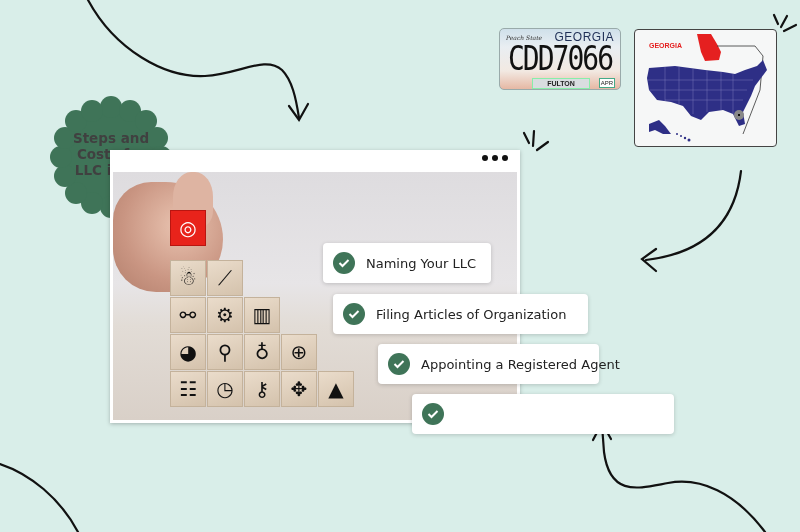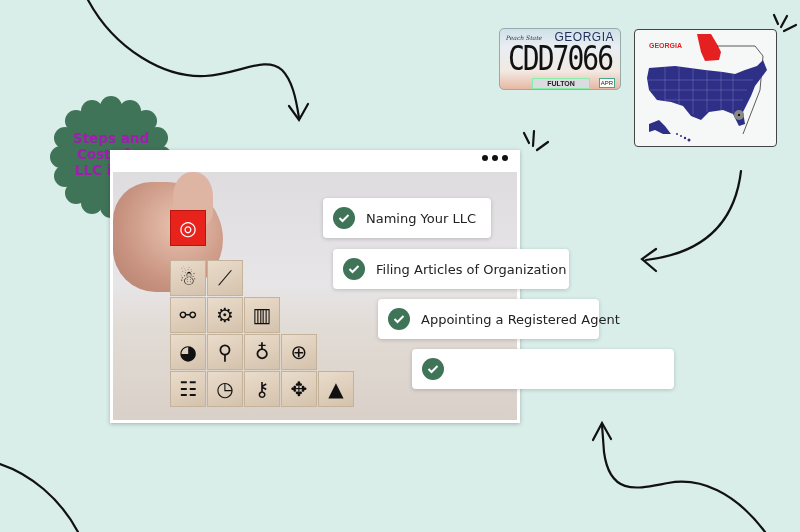--- a/index.html
+++ b/index.html
@@ -20,26 +20,26 @@
     background: radial-gradient(ellipse at 60% 40%, #e9c3b0 0%, #c99582 60%, #b27f6c 100%); }
   .finger { left:60px; top:0; width:40px; height:55px; border-radius:45% 45% 30% 30%; background:#deb4a2; }
 
   
   .cube { width:36px; height:36px; background:linear-gradient(160deg,#eadccb,#d4c2ac); border:1px solid #c4b29b;
     display:flex; align-items:center; justify-content:center; font-size:20px; color:#111; box-sizing:border-box; }
   .cube.red { background:#e8231b; border-color:#b91510; color:#fff; }
 
   
   .badge { left:50px; top:96px; width:122px; height:122px; }
-  .badge .text { position:absolute; left:0; top:34px; width:122px; text-align:center; color:#a21caf;
+  .badge .text { position:absolute; left:0; top:34px; width:122px; text-align:center; color:#404040;
     font-family:"DejaVu Sans", sans-serif; font-weight:bold; font-size:13.5px; line-height:16px; }
 
   
   .step { height:40px; background:#fff; border-radius:4px; box-shadow:0 1px 4px rgba(0,0,0,.18);
-    display:flex; align-items:center; padding:0 14px 0 10px; box-sizing:border-box; }
+    display:flex; align-items:center; padding:0 14px 0 10px; box-sizing:border-box;margin-top:45px; }
   .step .check { width:22px; height:22px; border-radius:50%; background:#3f7458; display:flex; align-items:center; justify-content:center; margin-right:11px; flex:none; }
   .step .label { font-family:"DejaVu Sans", sans-serif; font-size:13px; color:#222; white-space:nowrap; }
 
   
   .plate { left:499px; top:28px; width:122px; height:62px; border-radius:5px; border:1px solid #9aa; box-sizing:border-box;
     background: linear-gradient(180deg,#cfe0ea 0%, #e9eef2 30%, #f2e9e2 70%, #e6b8a4 100%); overflow:hidden; }
   .plate .top { position:absolute; left:0; top:1px; width:120px; display:flex; justify-content:space-between; padding:0 6px; box-sizing:border-box; }
   .plate .tag { font-family:"DejaVu Serif", serif; font-style:italic; font-size:6px; color:#333; margin-top:4px; }
   .plate .state { font-family:"Liberation Sans", sans-serif; font-size:12px; color:#1f2f56; letter-spacing:.5px; }
   .plate .num { position:absolute; left:0; top:13px; width:120px; text-align:center; font-family:"DejaVu Sans Mono", monospace; font-size:28px; color:#111; letter-spacing:-2px; transform:scaleY(1.2); }
@@ -132,21 +132,21 @@
 </div>
 
 <div class="abs step" style="left:323px;top:198px;width:168px;">
   <span class="check">
       <svg width="12" height="10" viewBox="0 0 12 10">
         <path d="M1.5,5 L4.5,8 L10.5,2" fill="none" stroke="#fff" stroke-width="2"></path>
       </svg>
     </span>
   <span class="label">Naming Your LLC</span>
 </div>
-<div class="abs step" style="left:333px;top:249px;width:236px;">
+<div class="abs step" style="left:333px;top:249px;width:255px;">
   <span class="check">
       <svg width="12" height="10" viewBox="0 0 12 10">
         <path d="M1.5,5 L4.5,8 L10.5,2" fill="none" stroke="#fff" stroke-width="2"></path>
       </svg>
     </span>
   <span class="label">Filing Articles of Organization</span>
 </div>
 <div class="abs step" style="left:378px;top:299px;width:221px;">
   <span class="check">
       <svg width="12" height="10" viewBox="0 0 12 10">

